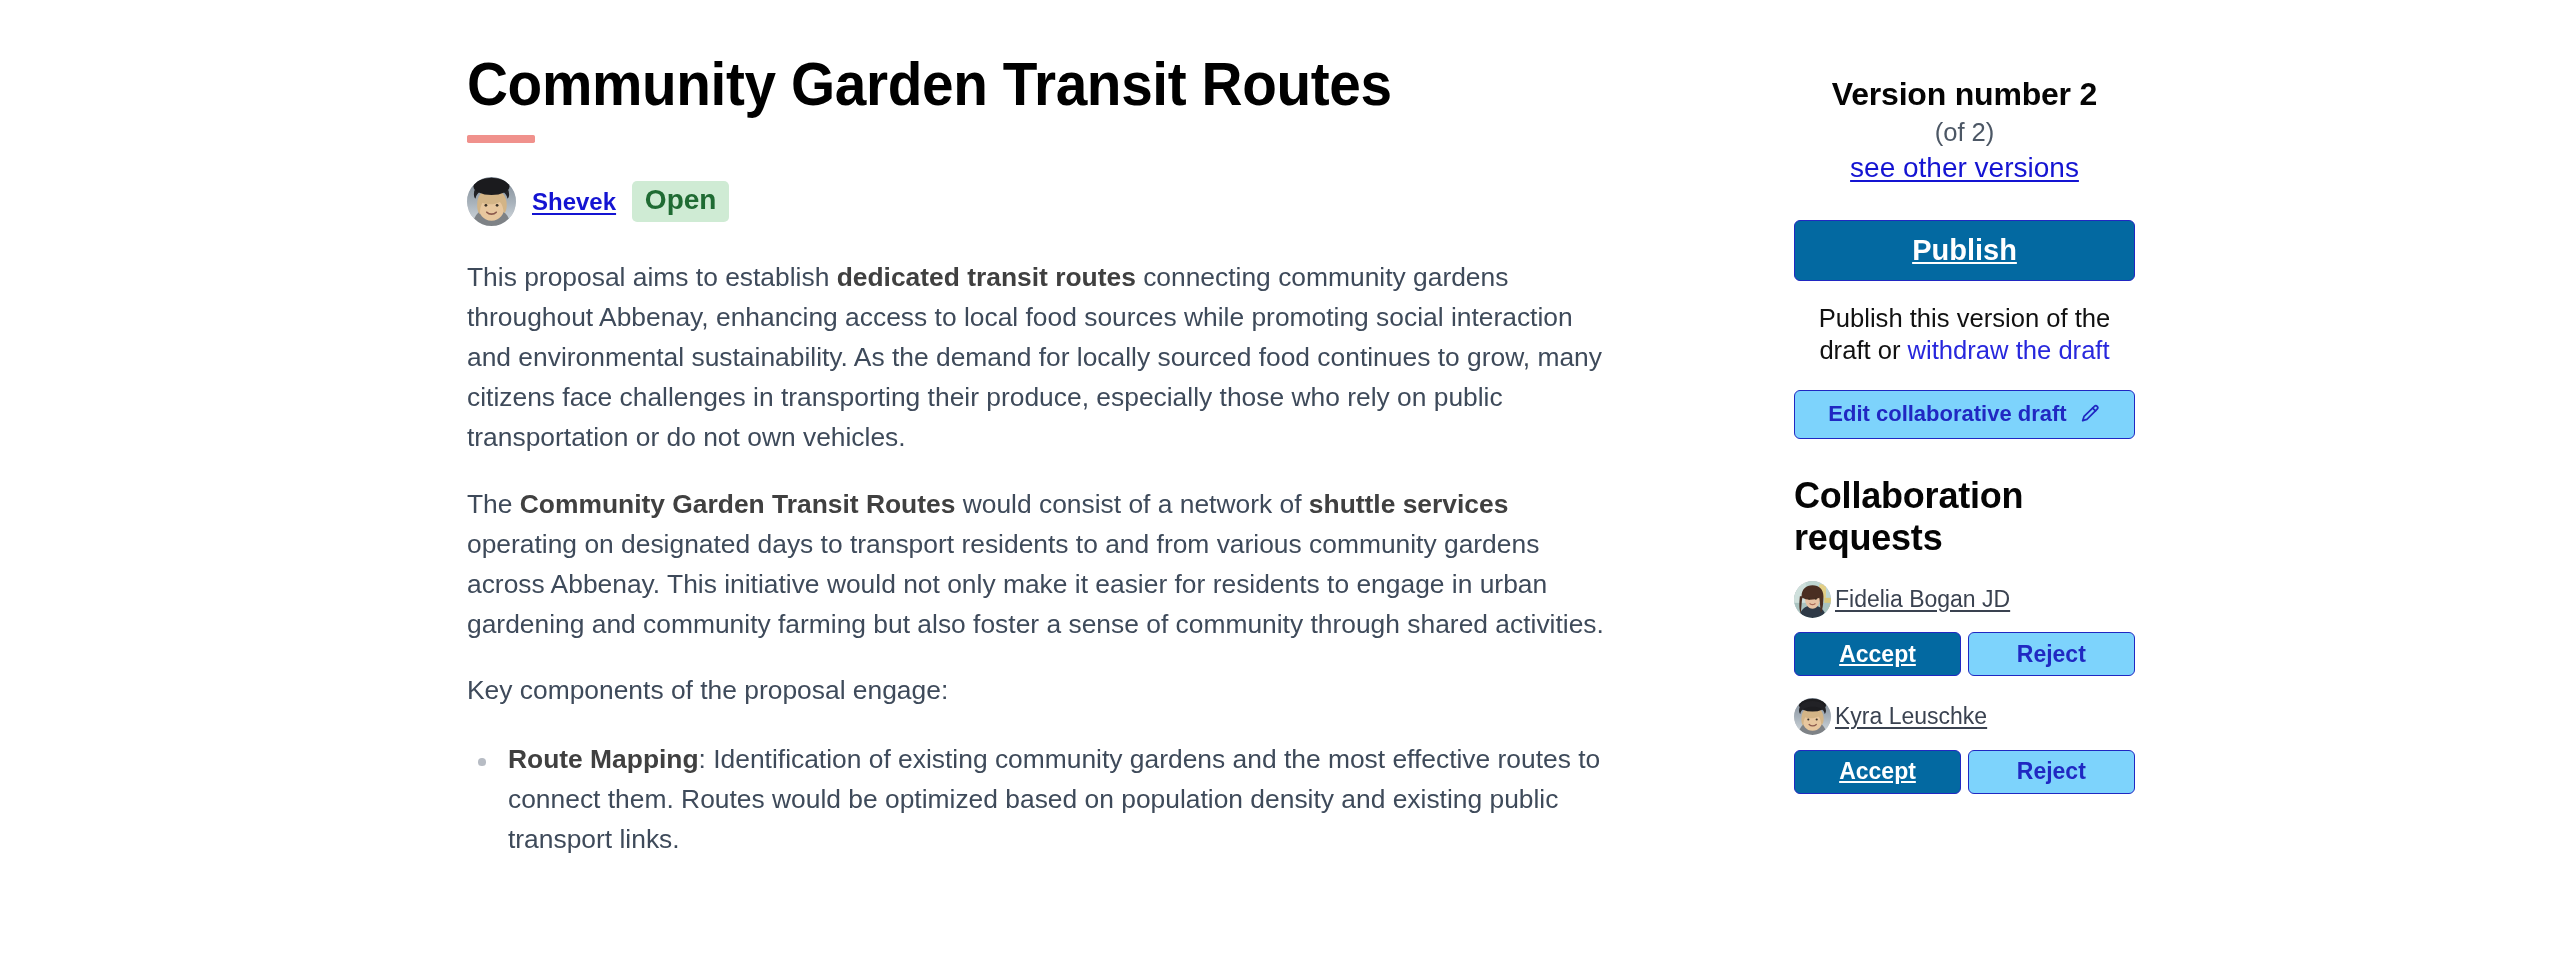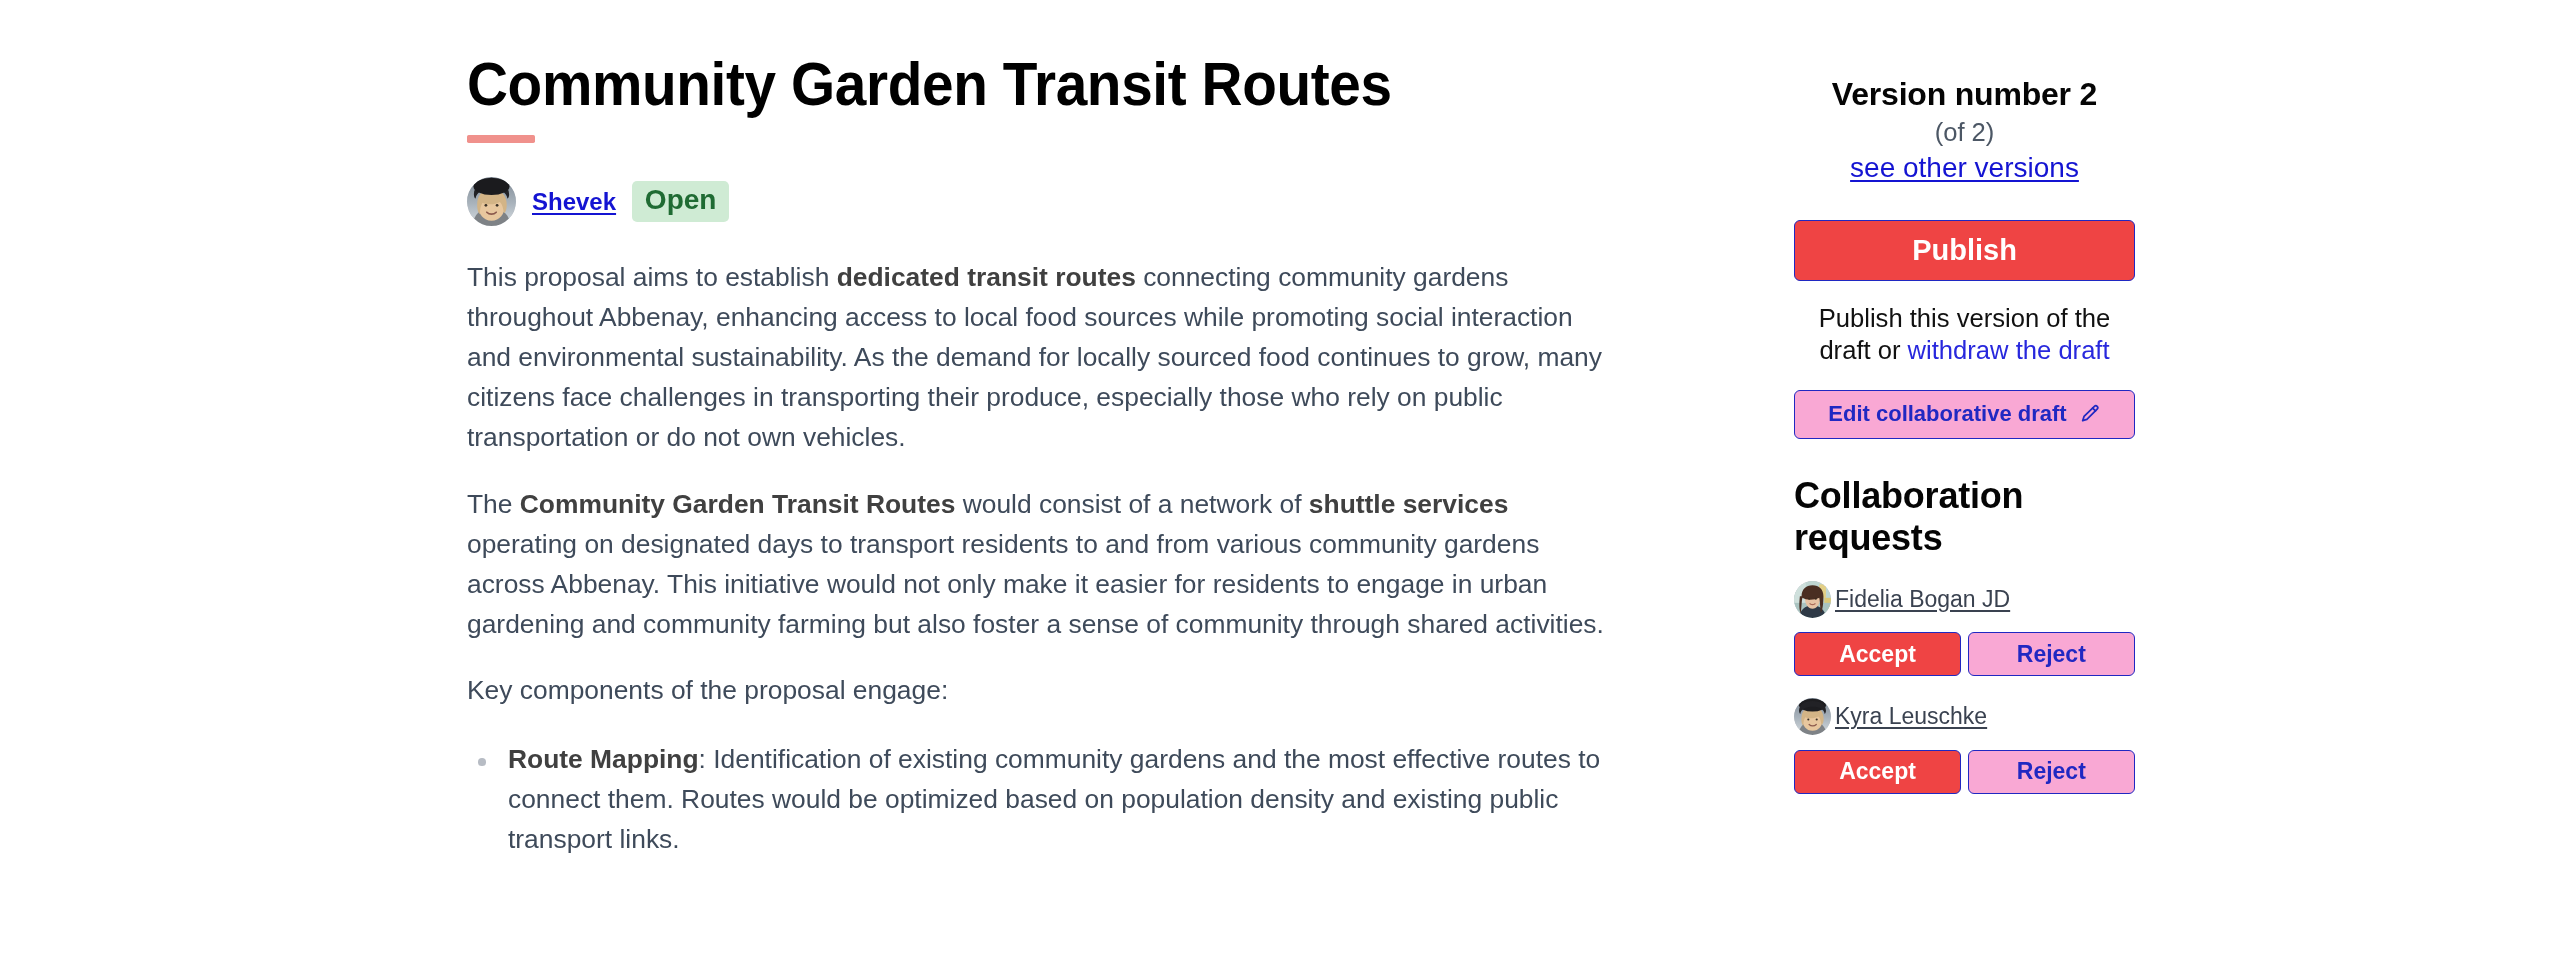--- a/index.html
+++ b/index.html
@@ -173,26 +173,27 @@
     align-items: center;
     justify-content: center;
     border-radius: 6px;
     cursor: pointer;
     font-weight: 700;
     text-align: center;
     user-select: none;
   }
 
   .btn-primary {
-    background: #ef4444;
+    background: #0369a1;
     color: #ffffff;
     border: 1.7px solid #2028c2;
+    text-decoration: underline;
   }
   .btn-outline {
-    background: #f9a8d4;
+    background: #7dd3fc;
     color: #2028c2;
     border: 1.7px solid #2028c2;
   }
 
   .publish-btn {
     margin-top: 36px;
     width: 341px;
     height: 61px;
     font-size: 29px;
     font-family: "Liberation Sans Narrow", "Liberation Sans", sans-serif;

